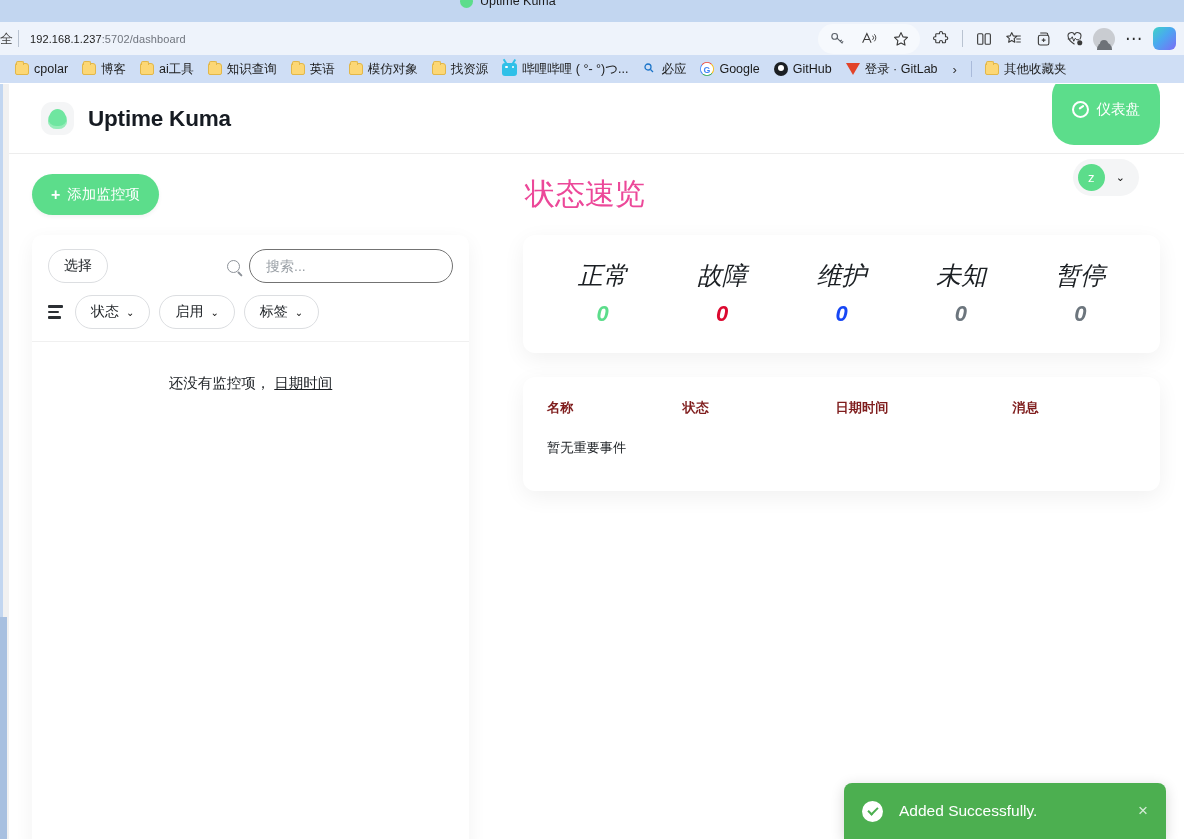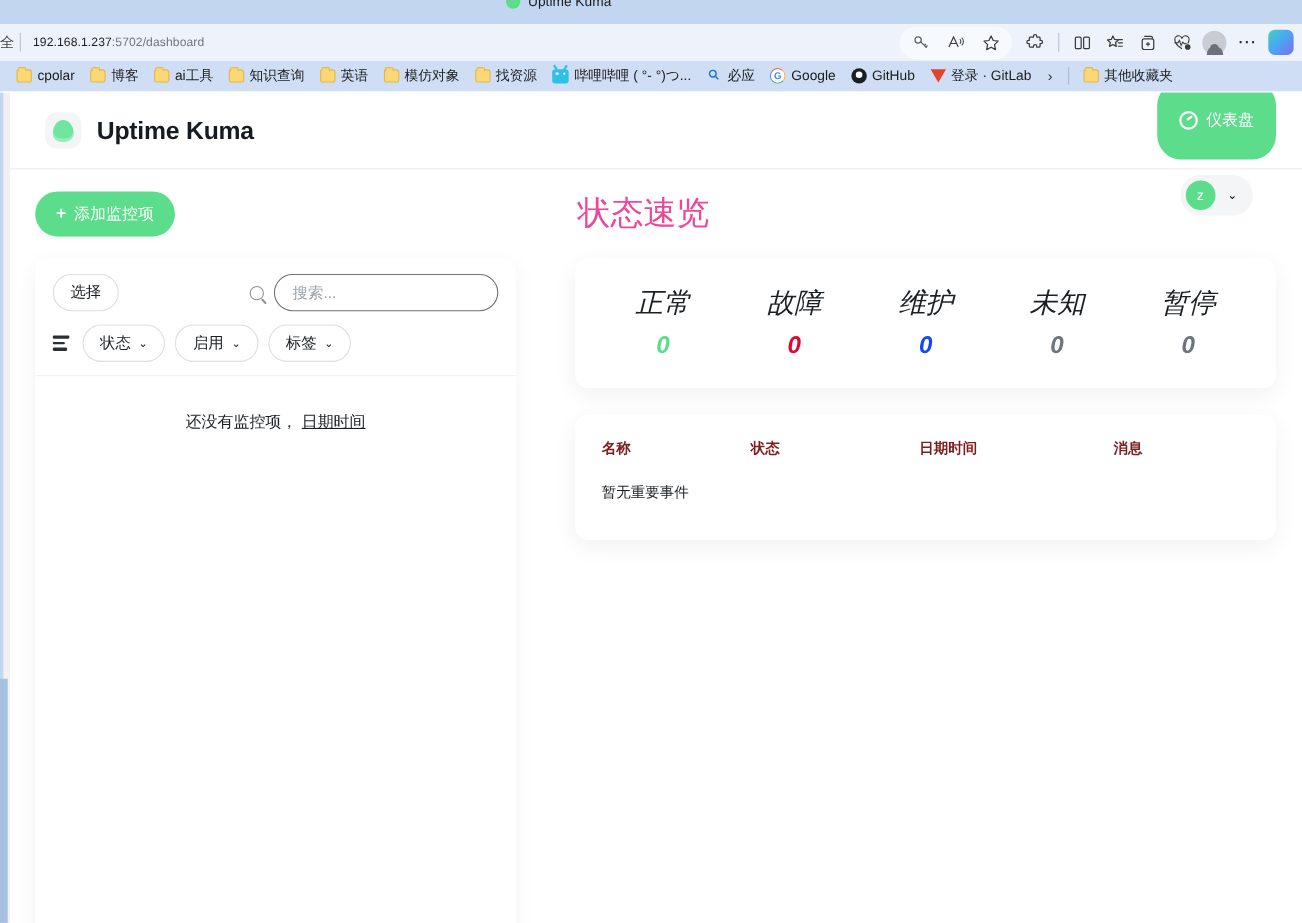--- a/index.html
+++ b/index.html
@@ -538,16 +538,22 @@
               <tbody>
                 <tr>
                   <td colspan="4">暂无重要事件</td>
                 </tr>
               </tbody>
             </table>
           </div>
         </div>
       </div>
 
+      <div class="toast">
+        <span class="toast-check"></span>
+        <span class="toast-msg">Added Successfully.</span>
+        <span class="toast-x">×</span>
+
+      </div>
 
     </div>
   </div>
 </div>
 
 </body></html>

